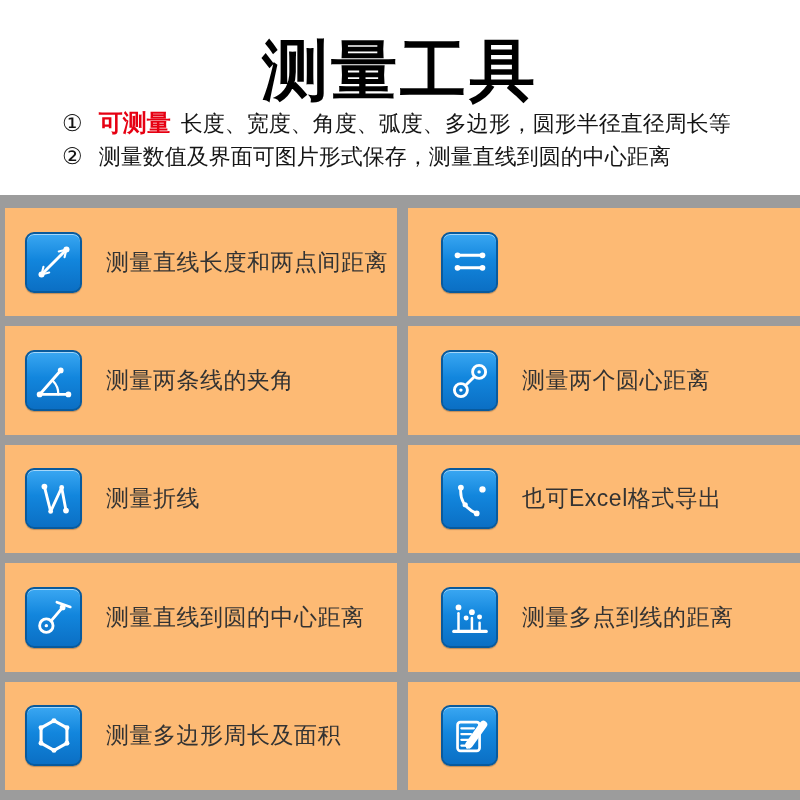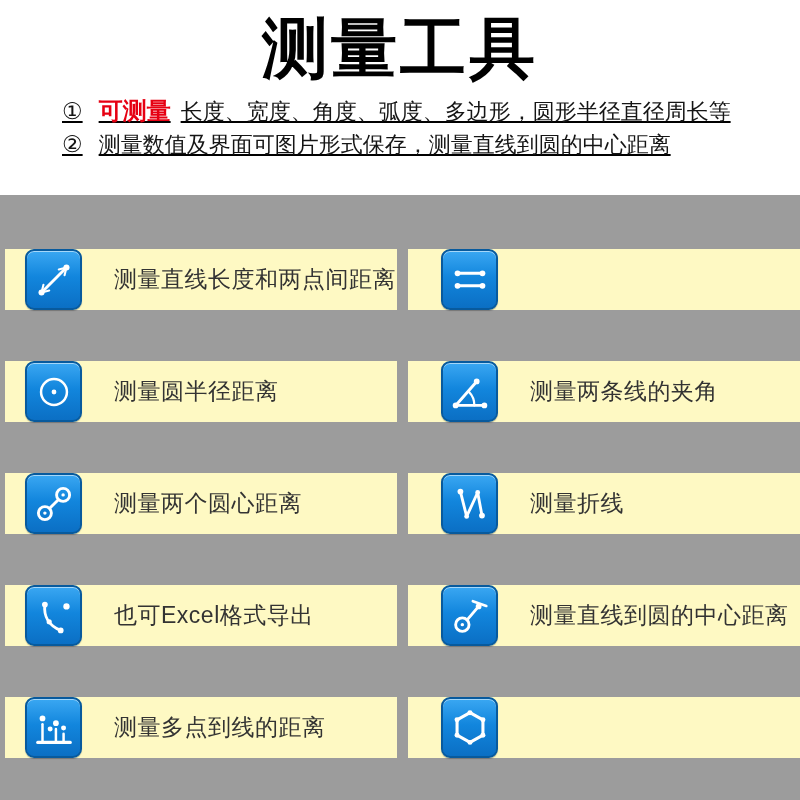--- a/index.html
+++ b/index.html
@@ -1,33 +1,33 @@
 <!DOCTYPE html>
 <html><head>
 <meta charset="utf-8">
 <style>
   html,body{margin:0;padding:0;background:#fff;}
   body{width:800px;height:800px;overflow:hidden;font-family:"Liberation Sans",sans-serif;}
 
   
   .header{height:195px;box-sizing:border-box;background:#fff;}
-  .title{margin:0;padding-top:12px;text-align:center;font-size:66px;line-height:72px;
+  .title{margin:0;padding-top:34px;text-align:center;font-size:66px;line-height:72px;
          font-weight:bold;color:#000;letter-spacing:3px;}
-  .bullets{margin-top:10px;margin-left:62px;text-decoration:underline;}
+  .bullets{margin-top:0;margin-left:62px;}
   .bullet{font-size:22px;line-height:33px;color:#151515;white-space:nowrap;}
   .bullet .num{margin-right:16px;font-size:23px;}
   .bullet .hl{color:#e60012;font-weight:bold;font-size:24px;margin-right:10px;}
   .bullet .hl:empty{display:none;margin:0;}
 
   
   .grid{height:605px;box-sizing:border-box;background:#9c9c9c;
         padding:13px 0 10px 5px;
         display:grid;grid-template-columns:1fr 1fr;grid-auto-rows:1fr;
         column-gap:11px;row-gap:10px;}
-  .cell{background:#fef9c3;display:flex;align-items:center;gap:32px;margin-top:41px;}
+  .cell{background:#fdba74;display:flex;align-items:center;gap:24px;}
   .cell:nth-child(odd){padding-left:20px;}
   .cell:nth-child(even){padding-left:33px;}
 
   .icon-box{flex:none;width:57px;height:61px;border-radius:9px;
             border:2px solid #085a9d;box-sizing:border-box;
             background:linear-gradient(180deg,#3aa7f2 0%,#1286dd 45%,#0b6fc4 100%);
             box-shadow:inset 0 1px 0 rgba(255,255,255,.55), 0 1px 1px rgba(0,0,0,.25);
             display:flex;align-items:center;justify-content:center;}
   .icon-box svg{width:46px;height:46px;display:block;}
   .icon-box svg *{stroke:#fff;fill:none;stroke-linecap:round;stroke-linejoin:round;}
@@ -71,29 +71,20 @@
         <line x1="12" y1="17" x2="36" y2="17" stroke-width="3.2"></line>
         <line x1="12" y1="30" x2="36" y2="30" stroke-width="3.2"></line>
         <circle class="dot" cx="11" cy="17" r="3"></circle>
           <circle class="dot" cx="37" cy="17" r="3"></circle>
         <circle class="dot" cx="11" cy="30" r="3"></circle>
           <circle class="dot" cx="37" cy="30" r="3"></circle>
       </svg>
     </span>
   </div>
 
-  <div class="cell">
-    <span class="icon-box">
-      <svg viewBox="0 0 48 48">
-        <circle cx="24" cy="24" r="13.5" stroke-width="2.6"></circle>
-        <circle class="dot" cx="24" cy="24" r="2.5"></circle>
-      </svg>
-    </span>
-    <span class="label">测量圆半径距离</span>
-  </div>
 
   <div class="cell">
     <span class="icon-box">
       <svg viewBox="0 0 48 48">
         <line x1="9" y1="38" x2="39" y2="38" stroke-width="3"></line>
         <line x1="10" y1="37" x2="31" y2="13" stroke-width="3"></line>
         <path d="M28.5 38 A 19.5 19.5 0 0 0 23 24" stroke-width="2.4"></path>
         <circle class="dot" cx="9" cy="38" r="3"></circle>
           <circle class="dot" cx="39" cy="38" r="3"></circle>
         <circle class="dot" cx="31" cy="13" r="3"></circle>
@@ -175,20 +166,21 @@
       <svg viewBox="0 0 48 48">
         <polygon points="24,8 37.5,15.5 37.5,31.5 24,39 10.5,31.5 10.5,15.5" stroke-width="3.2"></polygon>
         <circle class="dot" cx="24" cy="8" r="2.6"></circle>
           <circle class="dot" cx="37.5" cy="15.5" r="2.6"></circle>
         <circle class="dot" cx="37.5" cy="31.5" r="2.6"></circle>
           <circle class="dot" cx="24" cy="39" r="2.6"></circle>
         <circle class="dot" cx="10.5" cy="31.5" r="2.6"></circle>
           <circle class="dot" cx="10.5" cy="15.5" r="2.6"></circle>
       </svg>
     </span>
+    <span class="label">测量多边形周长及面积</span>
   </div>
 
 
   <div class="cell">
     <span class="icon-box">
       <svg viewBox="0 0 48 48">
         <rect x="11" y="9.5" width="23" height="30" rx="3" stroke-width="2.8"></rect>
         <line x1="15" y1="16" x2="28" y2="16" stroke-width="2.4"></line>
         <line x1="15" y1="22" x2="25" y2="22" stroke-width="2.4"></line>
         <line x1="15" y1="28" x2="27" y2="28" stroke-width="2.4"></line>

